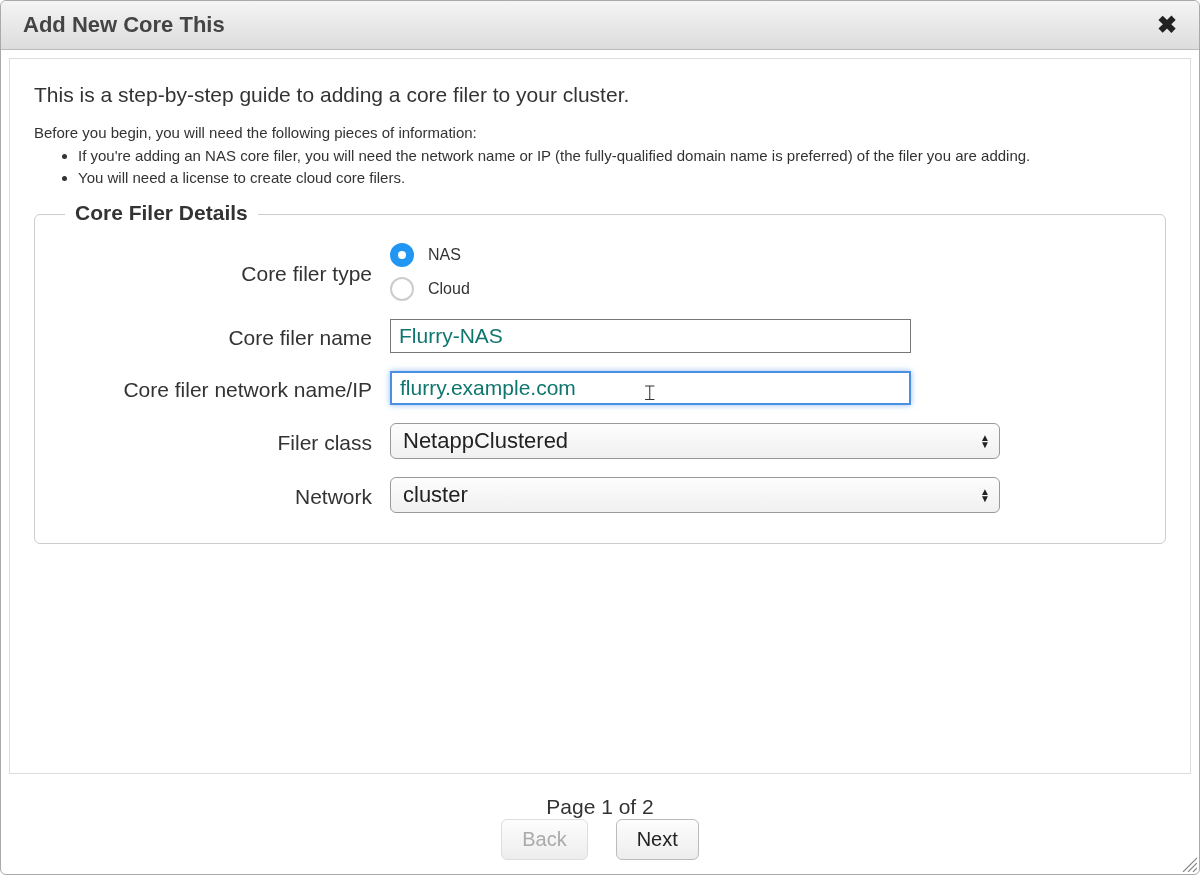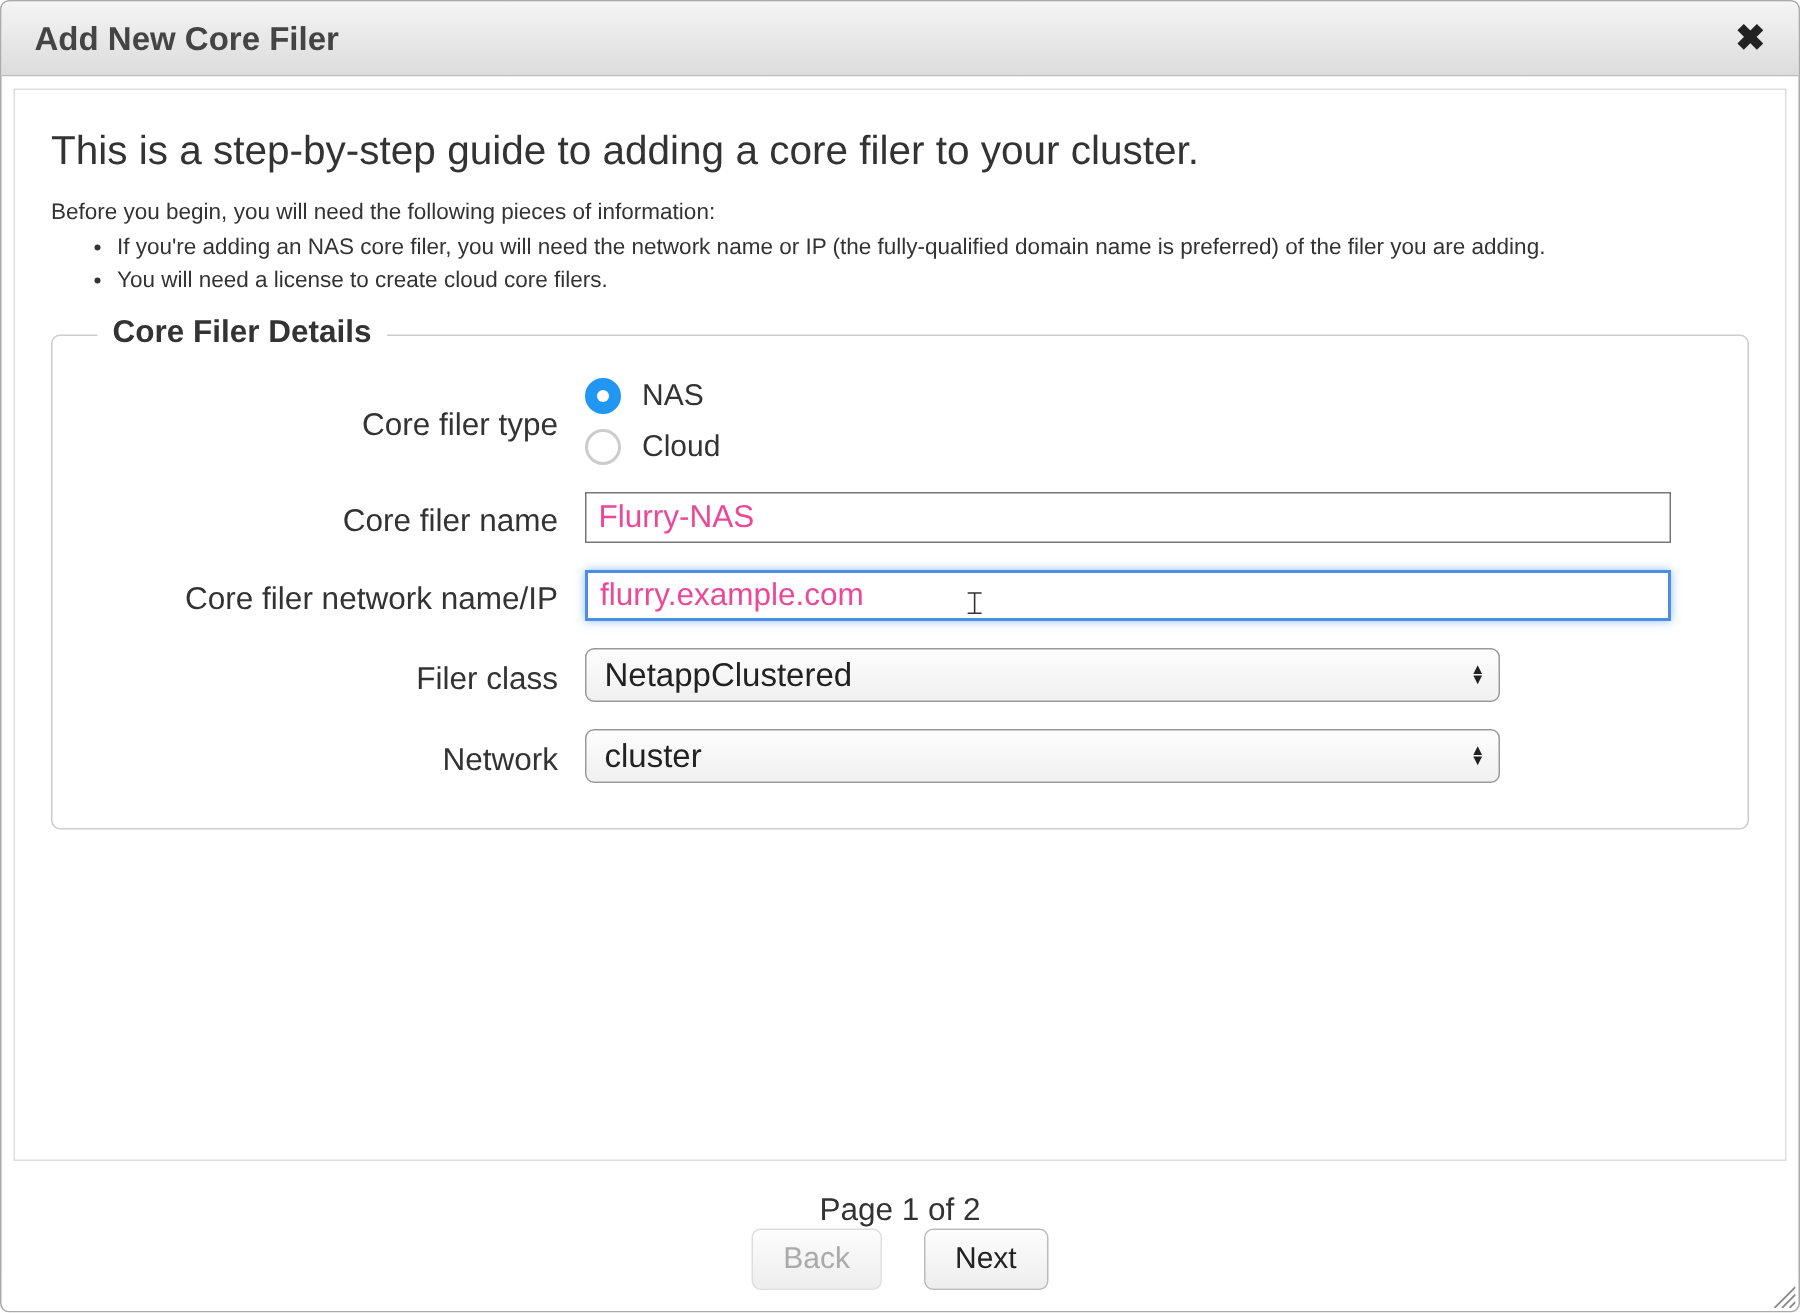--- a/index.html
+++ b/index.html
@@ -47,21 +47,21 @@
   }
   .content {
     flex: 1;
     margin: 8px;
     border: 1px solid #ddd;
     padding: 22px 24px;
     overflow: auto;
     color: #333;
   }
   .intro {
-    font-size: 27px;
+    font-size: 21px;
     line-height: 1.35;
     margin-bottom: 14px;
   }
   .before-begin {
     font-size: 15px;
     line-height: 1.35;
   }
   .before-begin ul {
     list-style: disc;
     padding-left: 44px;
@@ -136,32 +136,32 @@
     position: absolute;
     top: 50%;
     left: 50%;
     transform: translate(-50%, -50%);
     width: 8px;
     height: 8px;
     background: #fff;
     border-radius: 50%;
   }
   .radio-label {
-    font-size: 20px;
+    font-size: 16px;
     color: #333;
   }
   .text-input {
-    width: 724px;
+    width: 521px;
     font-size: 21px;
     padding: 4px 8px;
     border: 1px solid #777;
     border-radius: 0;
     height: 34px;
     font-family: inherit;
-    color: #ec4899;
+    color: #0f766e;
   }
   .text-input.focused {
     border: 2px solid #4a90e2;
     box-shadow: 0 0 6px rgba(74, 144, 226, 0.6);
     outline: none;
   }
   .select-wrap {
     position: relative;
     width: 610px;
   }
@@ -241,21 +241,21 @@
     user-select: none;
     line-height: 1;
   }
 </style>
 </head>
 <body>
 
 <div class="dialog">
 
   <div class="titlebar">
-    <h1>Add New Core Filer</h1>
+    <h1>Add New Core This</h1>
     <span class="close-icon">✖</span>
   </div>
 
   <div class="content">
     <p class="intro">This is a step-by-step guide to adding a core filer to your cluster.</p>
 
     <div class="before-begin">
       <p>Before you begin, you will need the following pieces of information:</p>
       <ul>
         <li>If you're adding an NAS core filer, you will need the network name or IP (the fully-qualified domain name is preferred) of the filer you are adding.</li>

